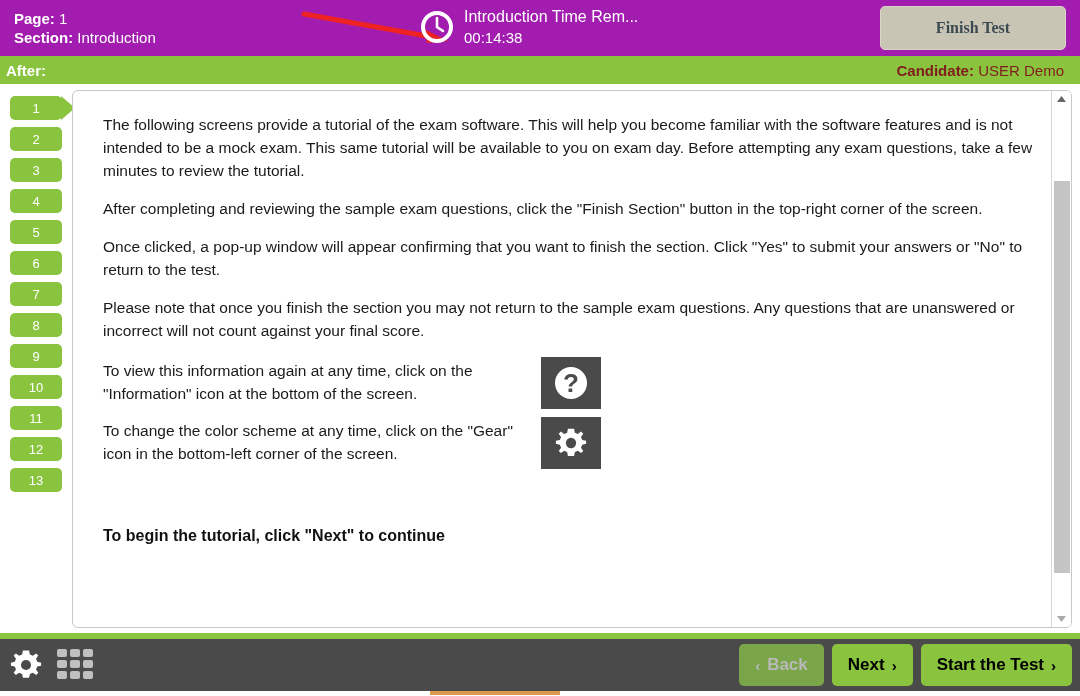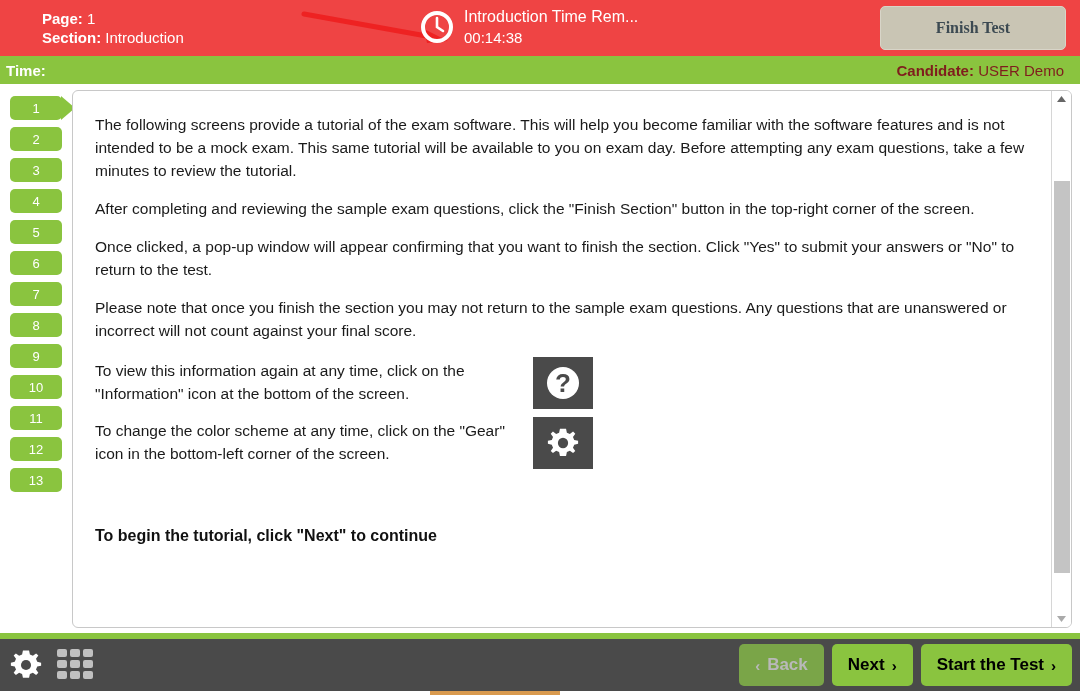--- a/index.html
+++ b/index.html
@@ -18,24 +18,23 @@
     height: 696px;
     background: #ffffff;
   }
 
   
   .top-header {
     position: absolute;
     left: 0; top: 0;
     width: 1080px;
     height: 56px;
-    background: #ef4444;
-    display: flex;
-    align-items: center;
-    padding-left: 28px;
+    background: #a21caf;
+    display: flex;
+    align-items: center;
   }
 
   .page-info {
     margin-left: 14px;
     color: #ffffff;
     font-size: 15px;
     line-height: 19px;
     white-space: nowrap;
   }
   .page-info .lbl { font-weight: bold; }
@@ -145,21 +144,21 @@
     width: 1000px;
     height: 538px;
     background: #ffffff;
     border: 1px solid #c8c8c8;
     border-radius: 6px;
     overflow: hidden;
   }
 
   .content-inner {
     position: absolute;
-    left: 0; top: 0;
+    left: 8px; top: 0;
     width: 978px;
     height: 536px;
     padding: 22px 16px 0 22px;
   }
 
   .para {
     font-family: "Liberation Sans", sans-serif;
     font-size: 15.5px;
     line-height: 23px;
     color: #1a1a1a;
@@ -312,21 +311,21 @@
         <div>Introduction Time Rem...</div>
         <div class="time">00:14:38</div>
       </div>
     </div>
 
     <button class="finish-test-btn">Finish Test</button>
   </div>
 
   <div class="green-bar">
     <div class="test-label">
-      <span>Time:</span>
+      <span>After:</span>
       <span></span>
     </div>
     <div class="candidate-label">
       <span class="lbl">Candidate:</span>
       <span>USER Demo</span>
     </div>
   </div>
 
   <div class="sidebar" id="sidebar">
       <div class="nav-item active">

